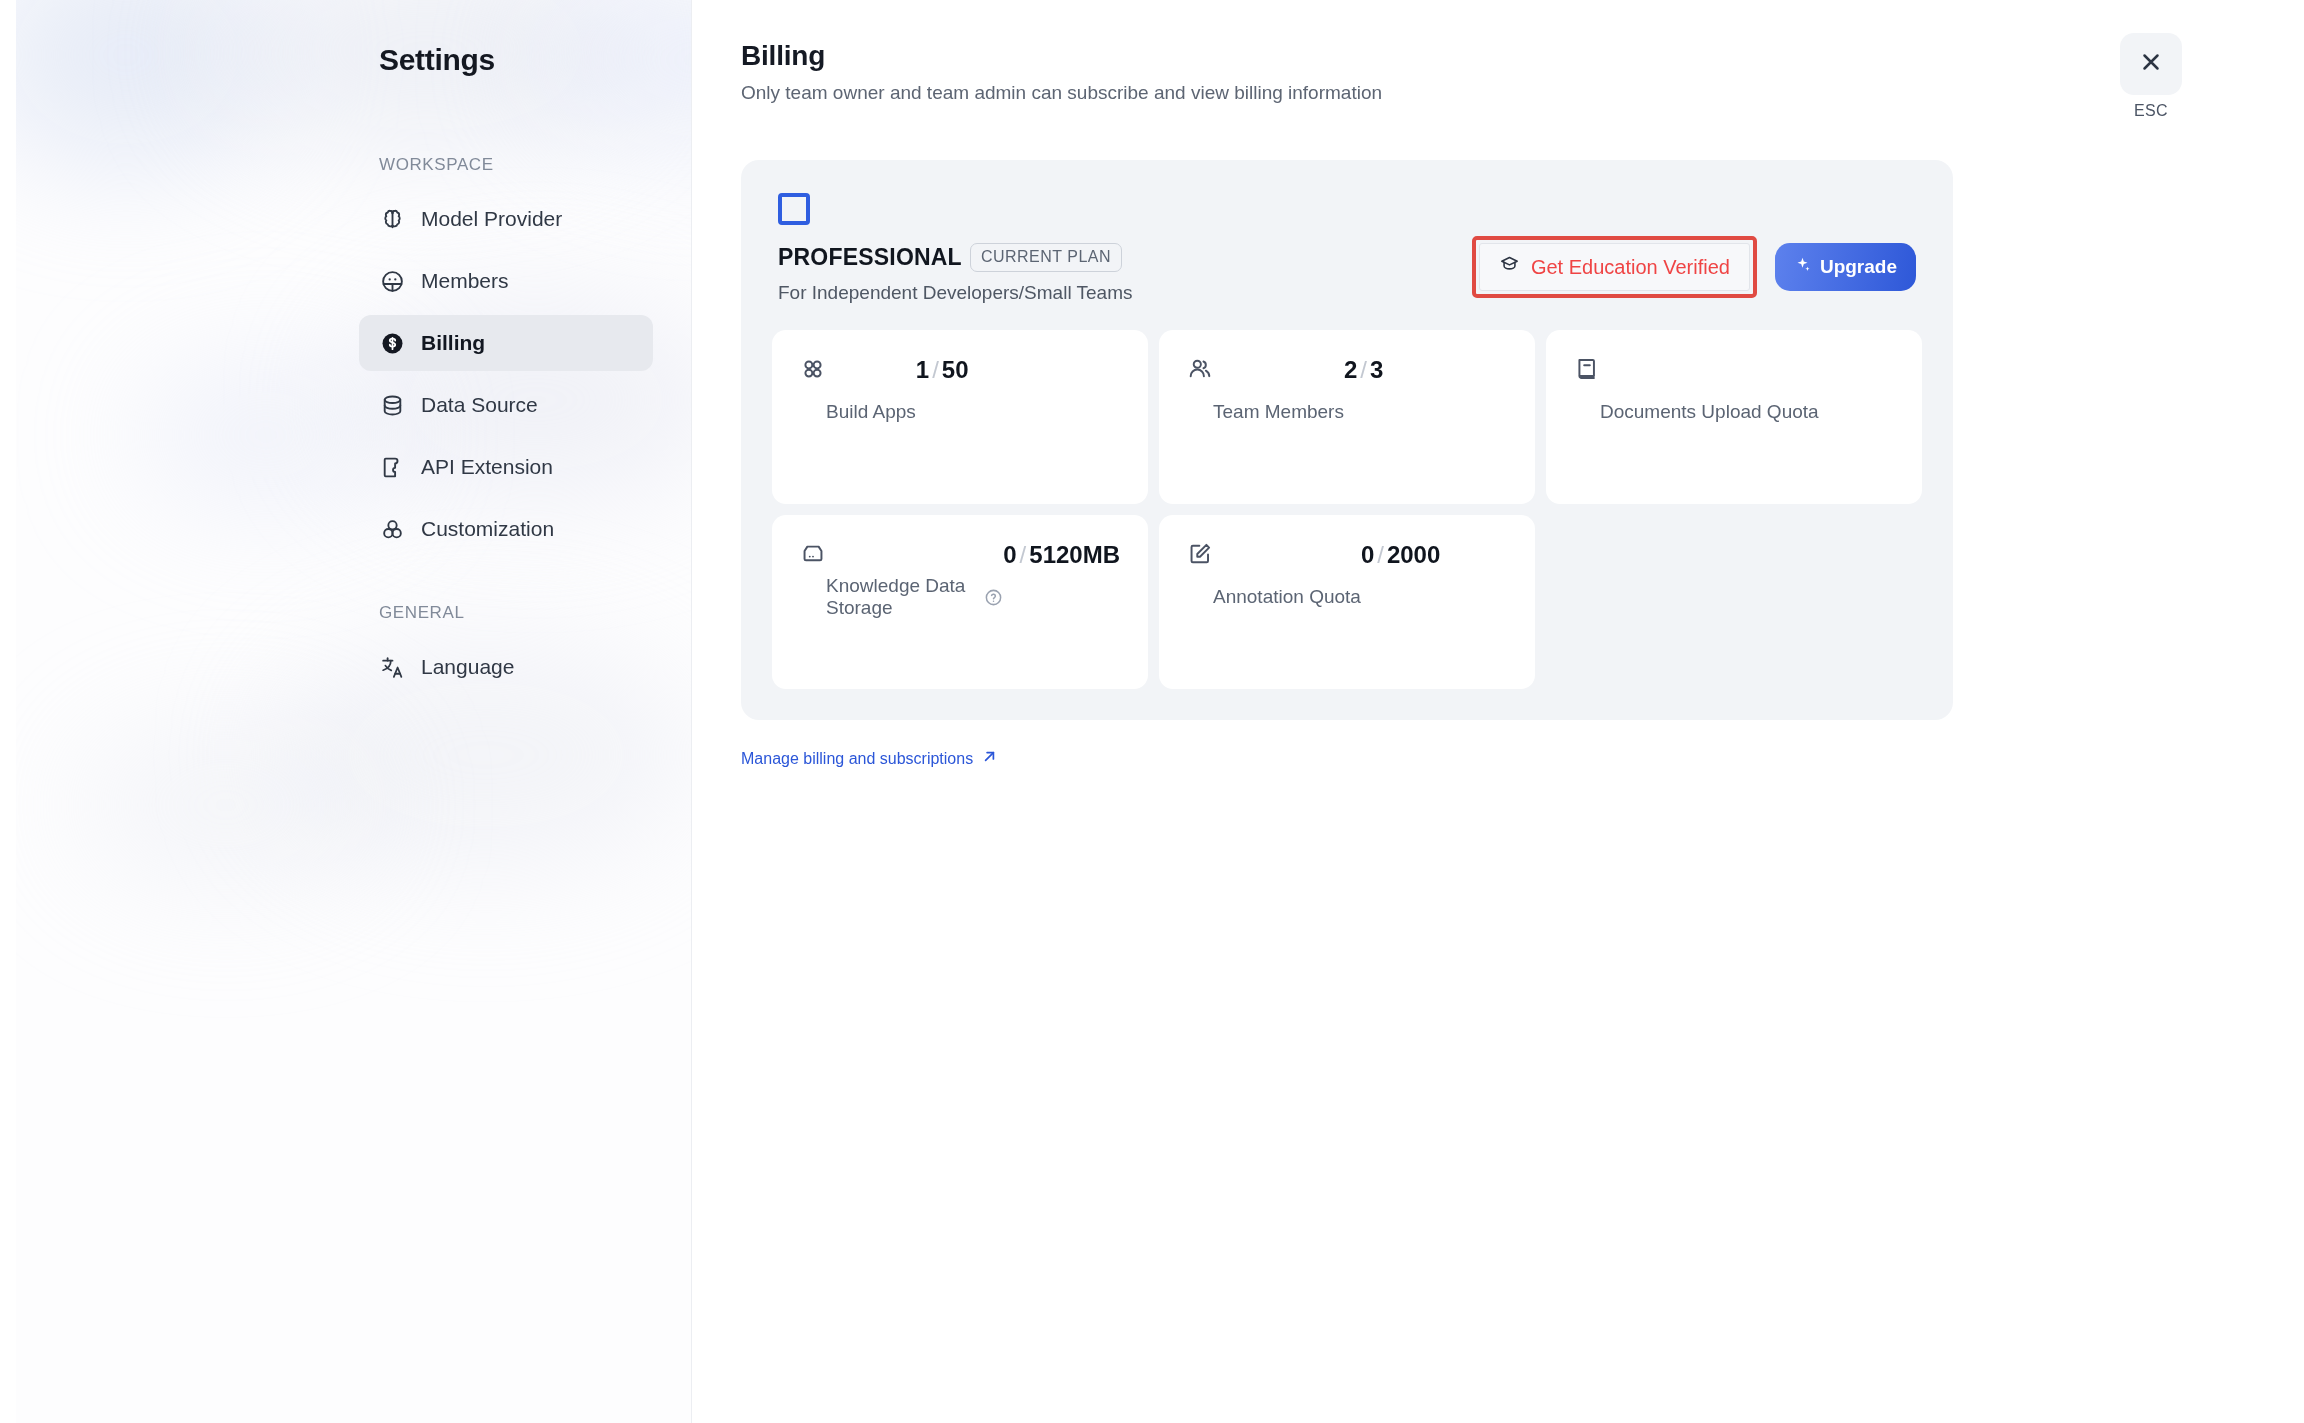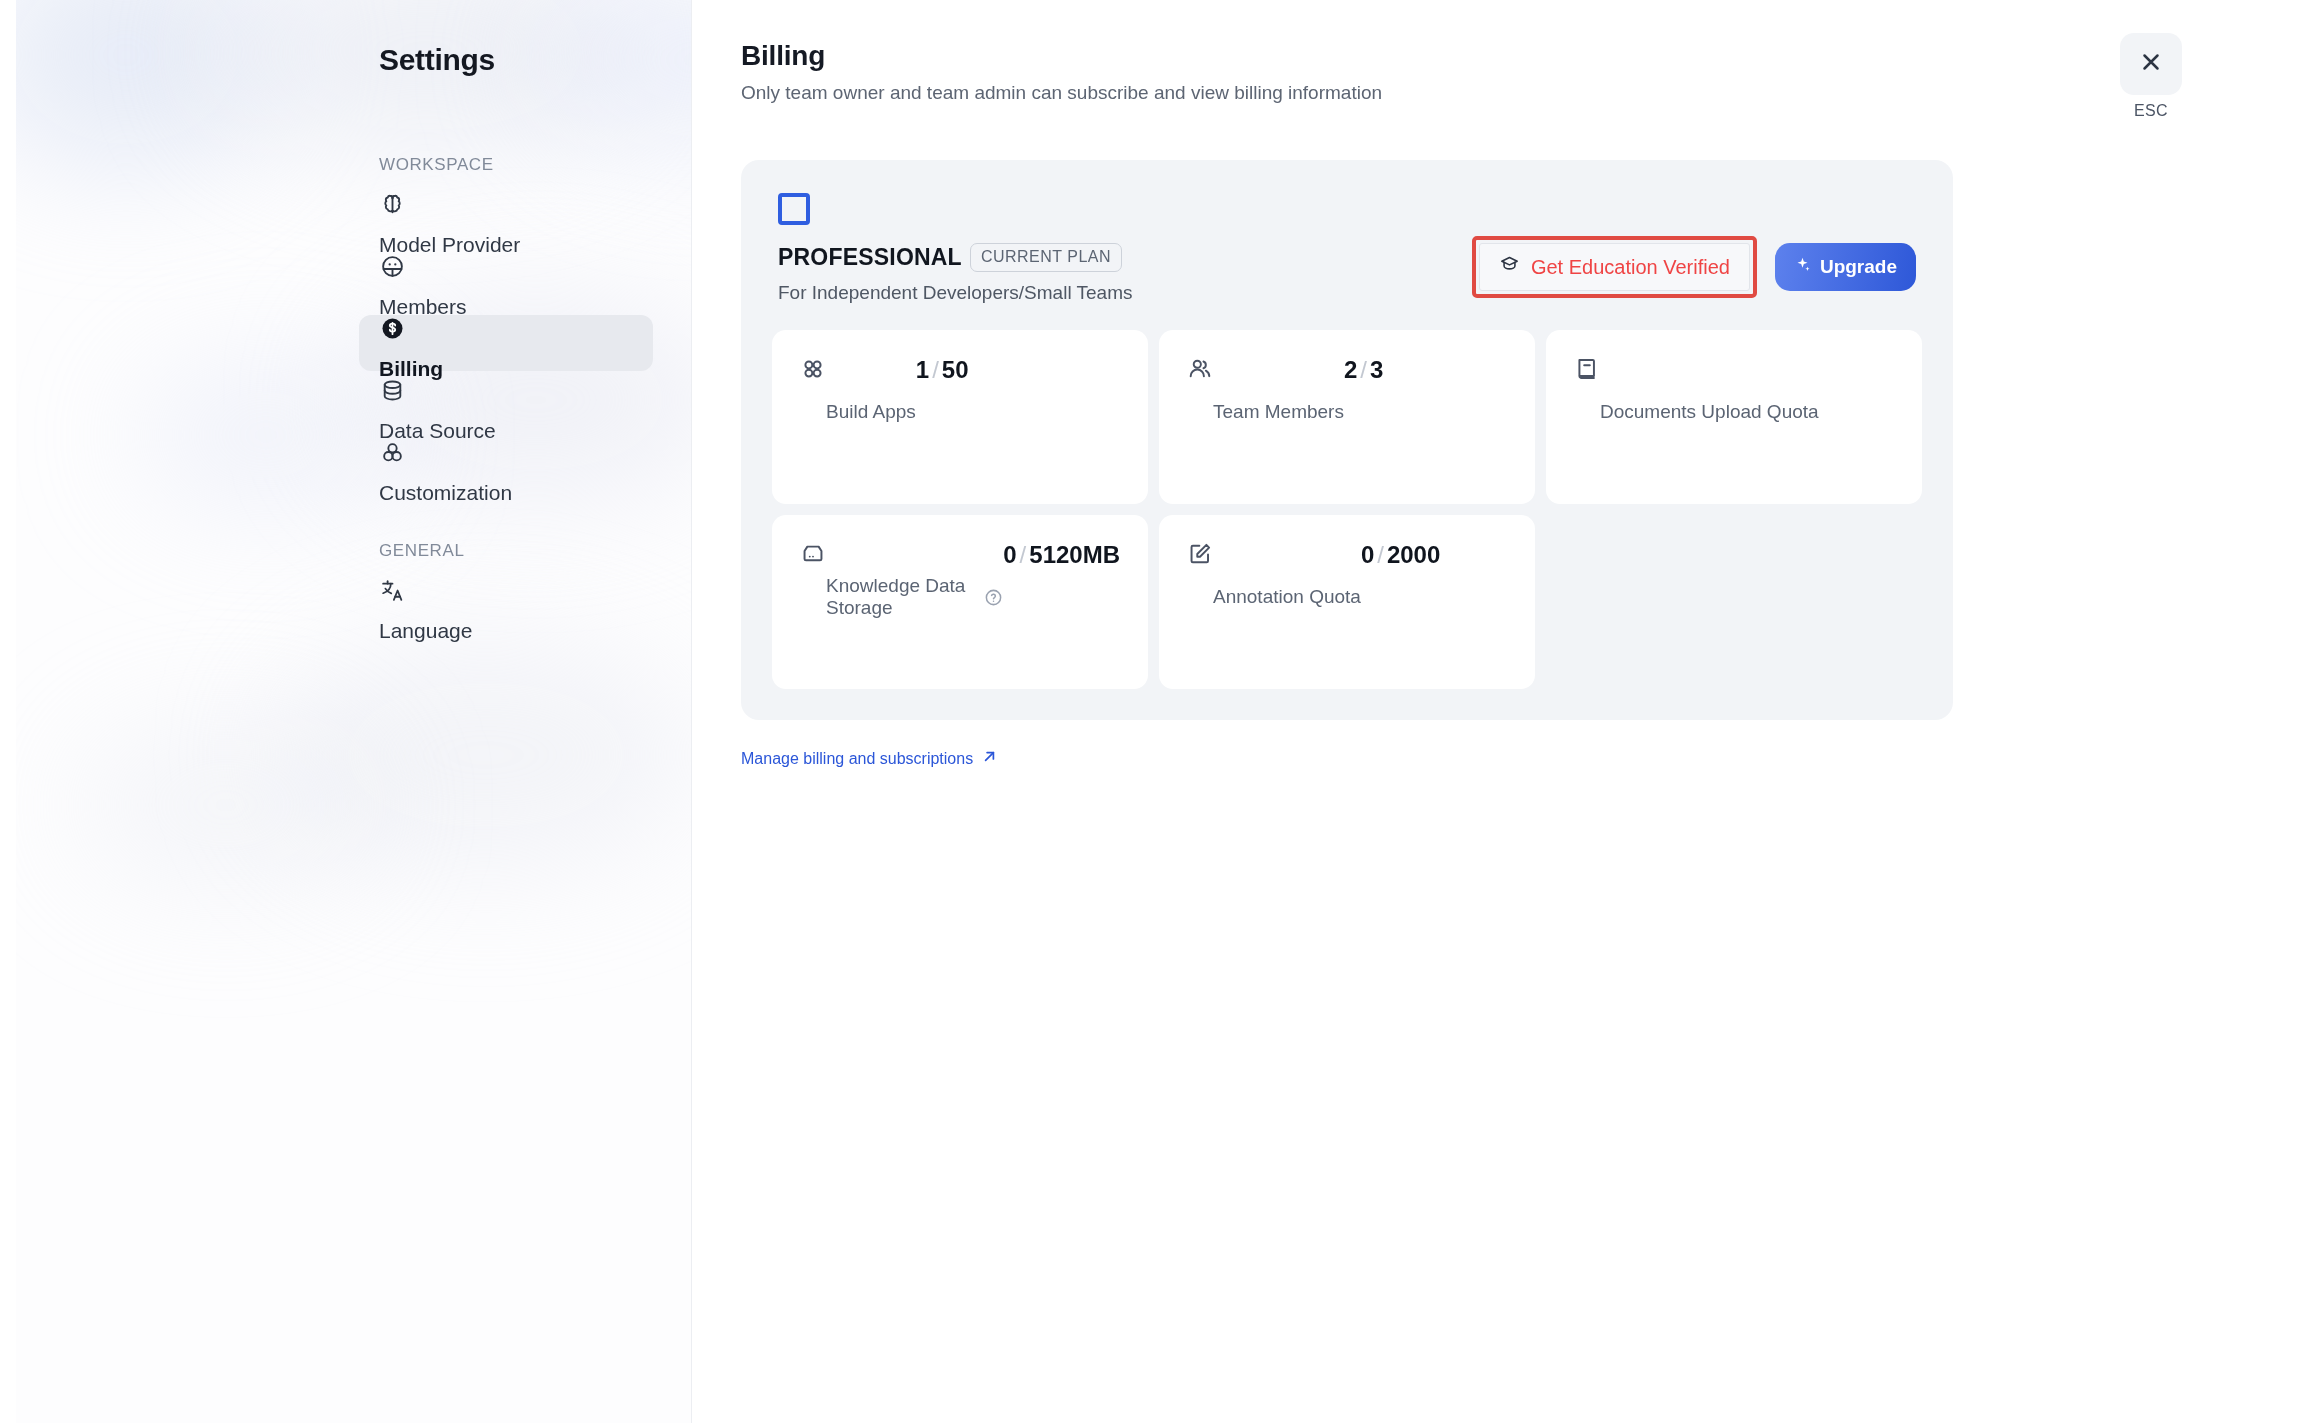--- a/index.html
+++ b/index.html
@@ -80,30 +80,29 @@
     color: #818a99;
     font-weight: 400;
     padding-left: 20px;
     margin-bottom: 16px;
   }
 
   .nav-group-label.general { margin-top: 46px; }
 
   .nav-item {
     display: flex;
-    align-items: flex-start;
+    align-items: center;
     gap: 16px;
     height: 56px;
     padding: 0 20px;
     border-radius: 12px;
     cursor: pointer;
     color: #303845;
     font-size: 21px;
     margin-bottom: 6px;
-    flex-direction: column;
   }
   .nav-item.active {
     background: #e7e9ee;
     font-weight: 700;
     color: #121721;
   }
   .nav-item .ico { width: 26px; height: 26px; display: flex; align-items: center; justify-content: center; flex: 0 0 26px; }
   .nav-item .ico svg { display: block; }
 
   
@@ -386,20 +385,28 @@
           <span class="ico">
             <svg width="25" height="25" viewBox="0 0 24 24" fill="none" stroke="#303845" stroke-width="1.8" stroke-linecap="round" stroke-linejoin="round">
               <ellipse cx="12" cy="6.5" rx="7.5" ry="3.1"></ellipse>
               <path d="M4.5 6.5v11c0 1.7 3.4 3.1 7.5 3.1s7.5-1.4 7.5-3.1v-11"></path>
               <path d="M4.5 12c0 1.7 3.4 3.1 7.5 3.1s7.5-1.4 7.5-3.1"></path>
             </svg>
           </span>
           <span>Data Source</span>
         </div>
 
+        <div class="nav-item">
+          <span class="ico">
+            <svg width="25" height="25" viewBox="0 0 24 24" fill="none" stroke="#303845" stroke-width="1.8" stroke-linecap="round" stroke-linejoin="round">
+              <path d="M14.5 3.5h-9a1 1 0 0 0-1 1v15a1 1 0 0 0 1 1h9v-4.2a2 2 0 1 1 0-4v-4.2a2 2 0 1 0 0-4.6z"></path>
+            </svg>
+          </span>
+          <span>API Extension</span>
+        </div>
 
         <div class="nav-item">
           <span class="ico">
             <svg width="25" height="25" viewBox="0 0 24 24" fill="none" stroke="#303845" stroke-width="1.8">
               <circle cx="12" cy="8" r="4"></circle>
               <circle cx="8" cy="15.5" r="4"></circle>
               <circle cx="16" cy="15.5" r="4"></circle>
             </svg>
           </span>
           <span>Customization</span>

